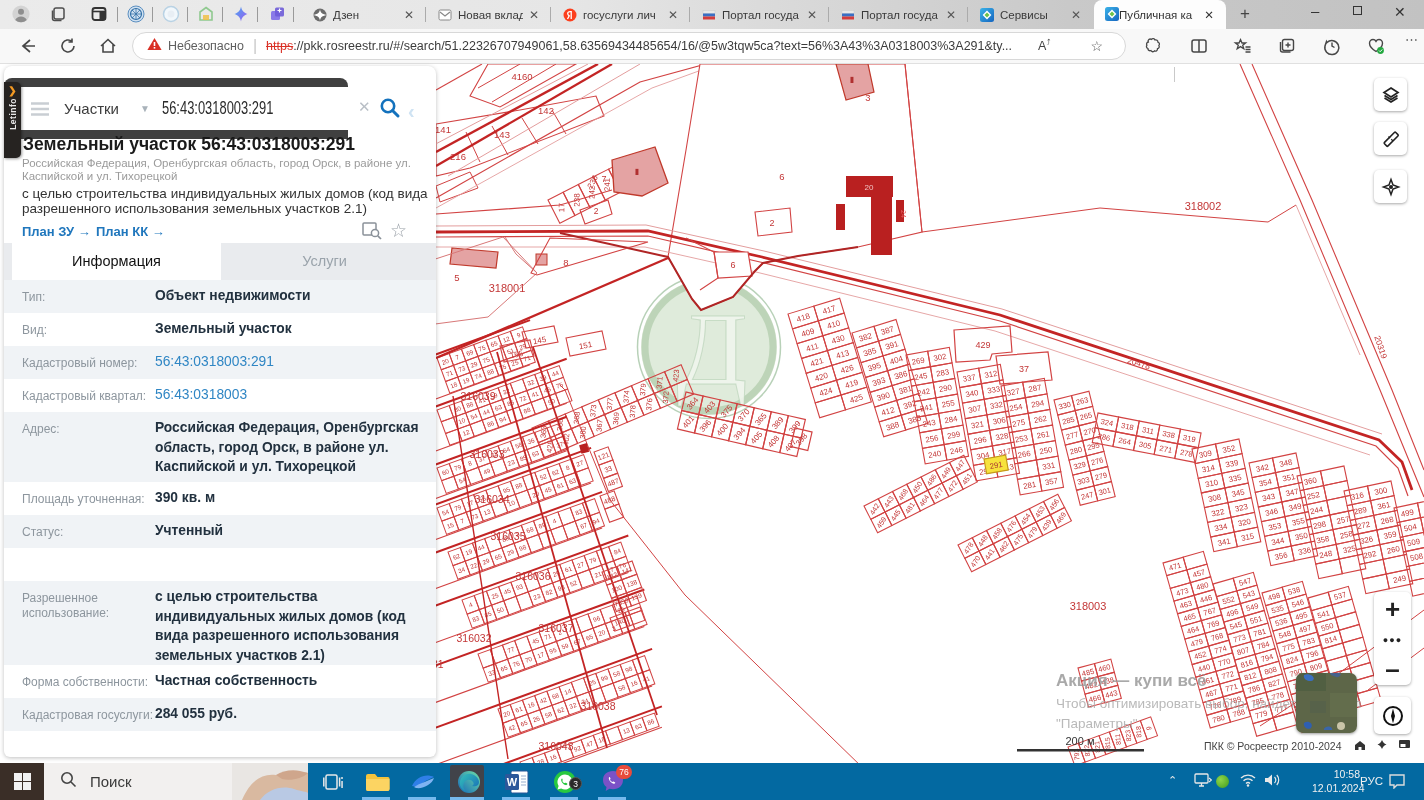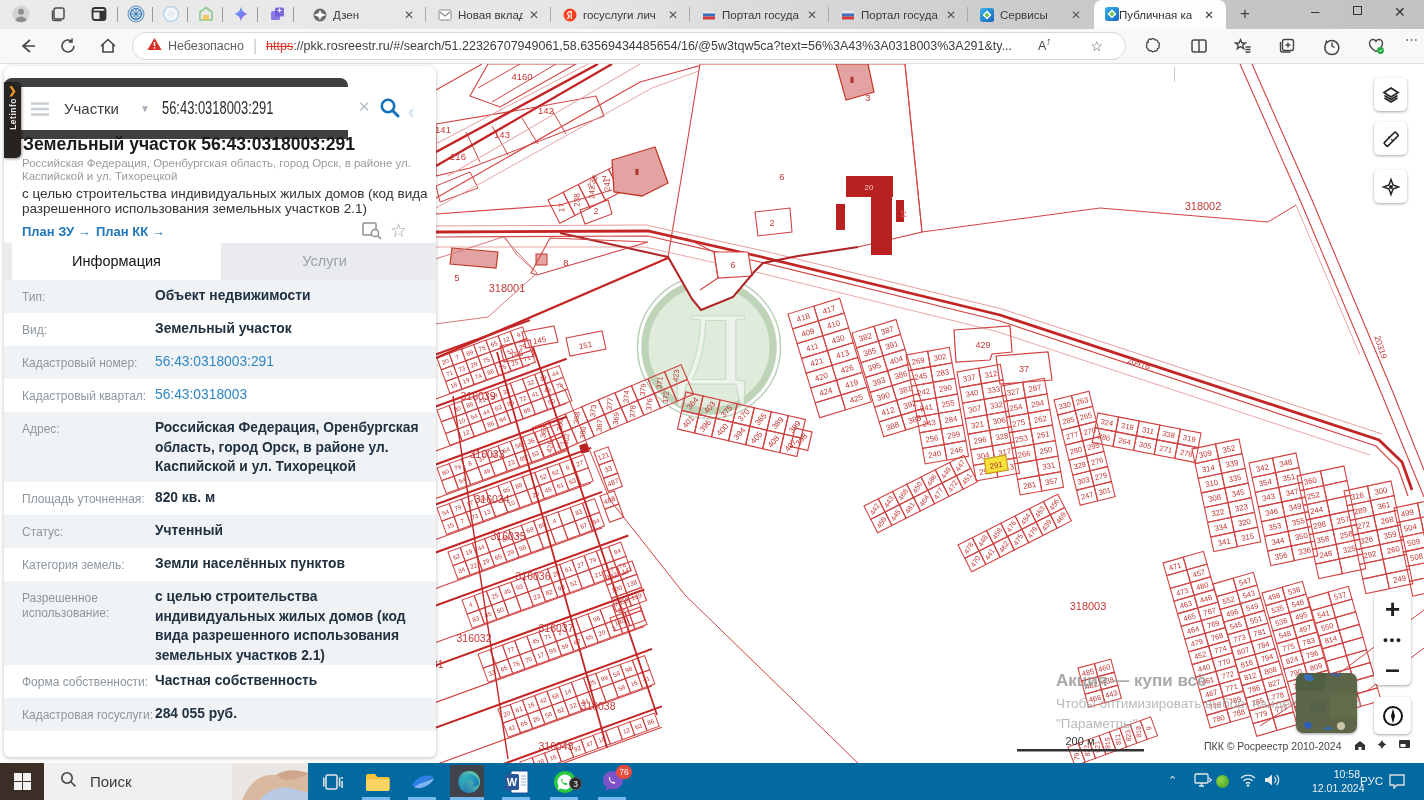--- a/index.html
+++ b/index.html
@@ -1542,29 +1542,25 @@
       <div class="row " style="top:313px;height:33px">
         <div class="lab">Кадастровый квартал:</div>
         <div class="val lnk">56:43:0318003</div>
       </div>
       <div class="row rg" style="top:346px;height:70px">
         <div class="lab">Адрес:</div>
         <div class="val">Российская Федерация, Оренбургская<br>область, город Орск, в районе ул.<br>Каспийской и ул. Тихорецкой</div>
       </div>
       <div class="row " style="top:416px;height:44px">
         <div class="lab">Площадь уточненная:</div>
-        <div class="val">820 кв. м</div>
+        <div class="val">390 кв. м</div>
       </div>
       <div class="row rg" style="top:449px;height:33px">
         <div class="lab">Статус:</div>
         <div class="val">Учтенный</div>
-      </div>
-      <div class="row " style="top:482px;height:33px">
-        <div class="lab">Категория земель:</div>
-        <div class="val">Земли населённых пунктов</div>
       </div>
       <div class="row rg" style="top:515px;height:84px">
         <div class="lab">Разрешенное<br>использование:</div>
         <div class="val">с целью строительства<br>индивидуальных жилых домов (код<br>вида разрешенного использования<br>земельных участков 2.1)</div>
       </div>
       <div class="row " style="top:599px;height:33px">
         <div class="lab">Форма собственности:</div>
         <div class="val">Частная собственность</div>
       </div>
       <div class="row rg" style="top:632px;height:33px">

